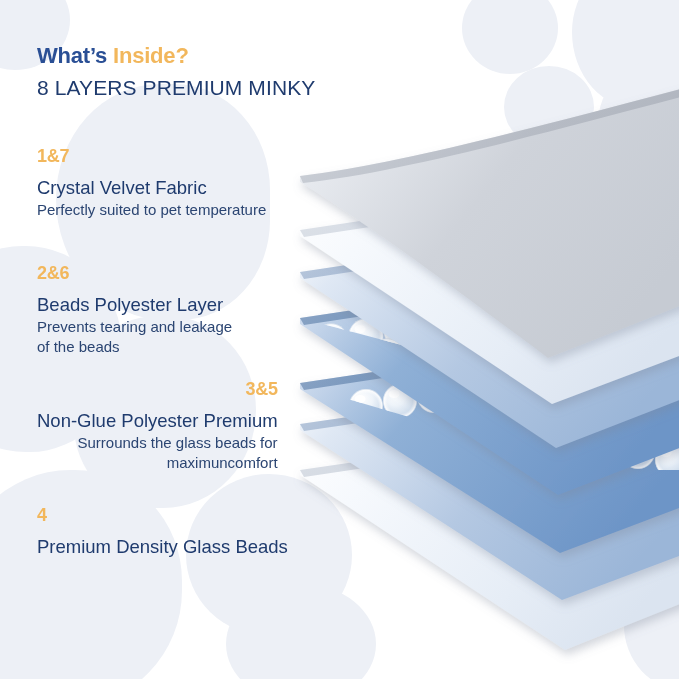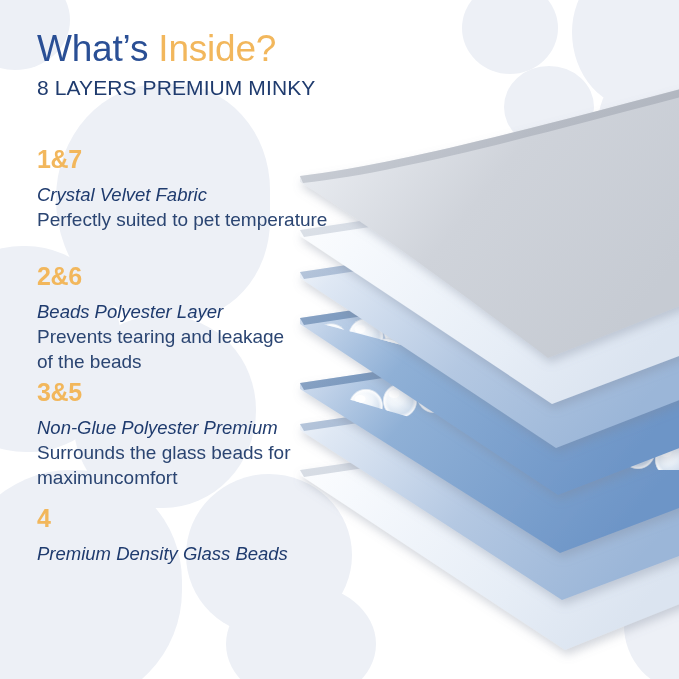--- a/index.html
+++ b/index.html
@@ -49,64 +49,63 @@
   .text-col {
     position: absolute;
     left: 0; top: 0;
     width: 340px;
     height: 679px;
     z-index: 5;
   }
   .title {
     position: absolute;
     left: 37px;
-    top: 28px;
-    font-size: 37px;
-    font-weight: normal;
+    top: 43px;
+    font-size: 22px;
+    font-weight: bold;
     letter-spacing: -0.2px;
     white-space: nowrap;
   }
   .title .t-blue { color: #2a4f95; }
   .title .t-gold { color: #f2b75c; }
   .subtitle {
     position: absolute;
     left: 37px;
     top: 76px;
     font-size: 21px;
     color: #1f3b6e;
     letter-spacing: 0.1px;
     white-space: nowrap;
   }
 
   .item { position: absolute; left: 37px; }
   .item-num {
-    font-size: 25px;
+    font-size: 18px;
     font-weight: bold;
     color: #f2b75c;
     line-height: 1;
     margin: 0 0 6px 0;
     letter-spacing: -0.3px;
   }
   .item-name {
     font-size: 18.5px;
     color: #1f3b6e;
     line-height: 1.18;
     margin: 12px 0 1px 0;
     white-space: nowrap;
-    font-style: italic;
   }
   .item-desc {
-    font-size: 19px;
+    font-size: 15px;
     color: #2b4572;
     line-height: 1.32;
     margin: 0;
   }
   .item.i0 { top: 147px; }
   .item.i1 { top: 264px; }
-  .item.i2 { top: 380px; }
+  .item.i2 { top: 380px; text-align: right; }
   .item.i3 { top: 506px; }
 
   
   .stack {
     position: absolute;
     left: 0; top: 0;
     width: 679px;
     height: 679px;
     z-index: 3;
   }

